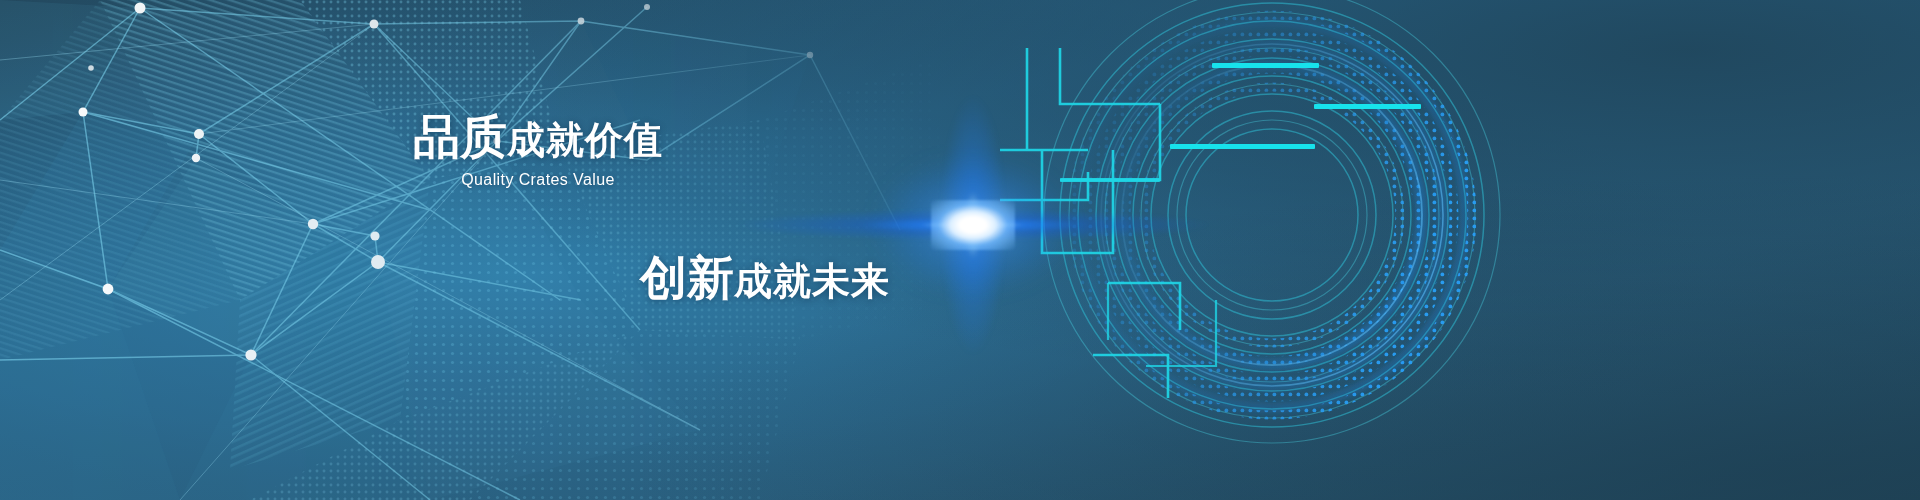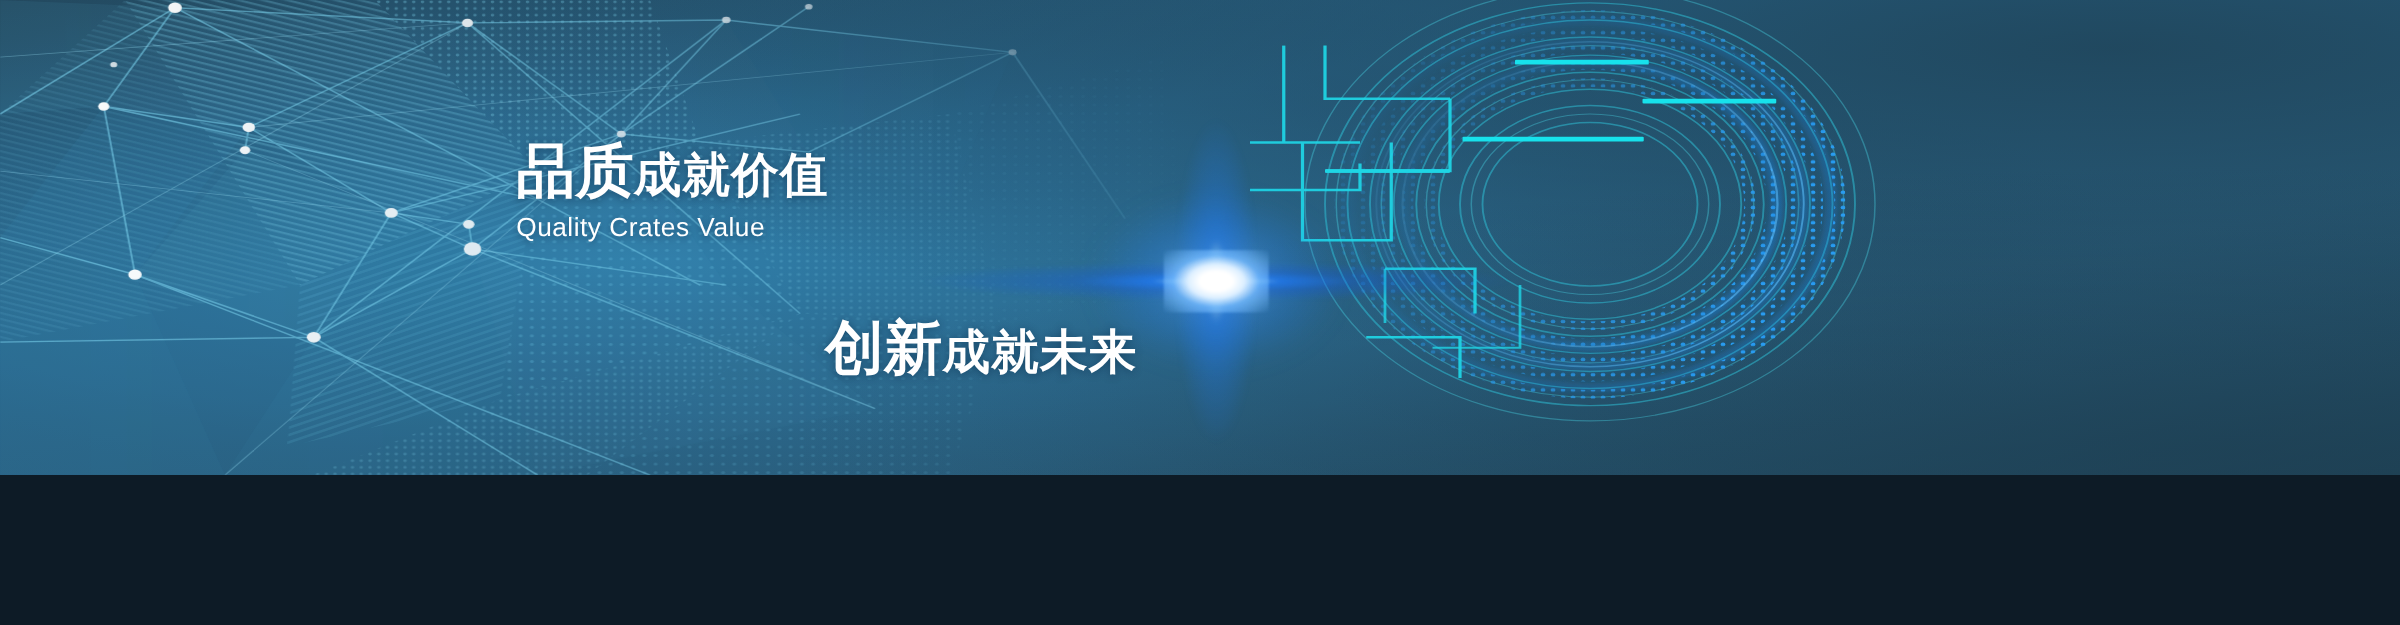--- a/index.html
+++ b/index.html
@@ -1,44 +1,45 @@
 <!DOCTYPE html>
 <html><head>
 <meta charset="utf-8">
 <style>
   * { margin:0; padding:0; box-sizing:border-box; }
   html,body { background:#0d1b26; }
   #banner {
     position:relative;
-    width:1920px; height:380px;
+    width:1920px; height:500px;
     overflow:hidden;
     font-family:"Liberation Sans", sans-serif;
     background:#2a6a92;
+    text-align:center;
   }
   .layer { position:absolute; inset:0; }
   .layer svg { display:block; width:100%; height:100%; }
 
   
   .text-block { position:absolute; white-space:nowrap; }
   #tagline-1 { left:413px; top:112px; }
-  #tagline-2 { left:660px; top:253px; }
+  #tagline-2 { left:640px; top:253px; }
 
   .cn-line {
     color:#ffffff;
     font-size:44px;
     line-height:1.08;
     letter-spacing:1px;
     text-shadow:0 1px 7px rgba(0,30,60,.45);
   }
   .cn-lead { font-weight:bold; font-size:47px; letter-spacing:0px; }
   .cn-rest { font-weight:600; font-size:38px; letter-spacing:1px; }
 
   .en-line {
     color:#ffffff;
-    font-size:21px;
+    font-size:16px;
     font-weight:400;
     letter-spacing:.4px;
     margin-top:8px;
     text-shadow:0 1px 5px rgba(0,30,60,.4);
   }
 
   
   #flare-wrap { position:absolute; left:735px; top:95px; width:475px; height:260px; }
   .flare-part { position:absolute; }
   #flare-horiz {

